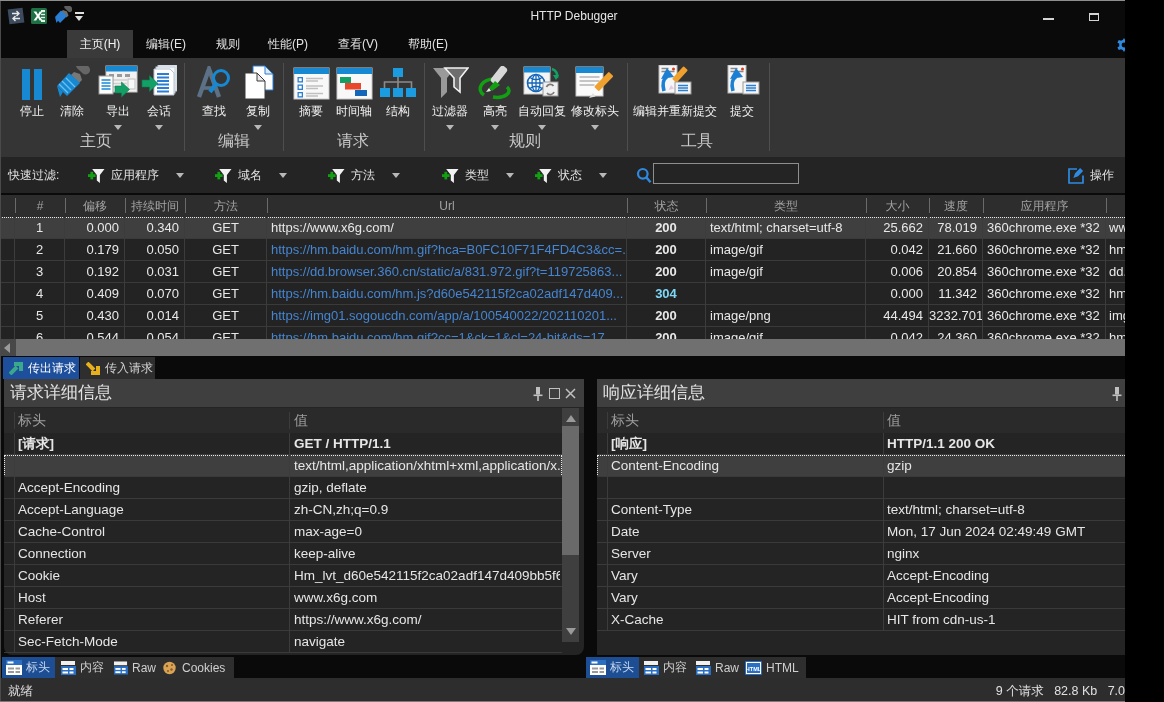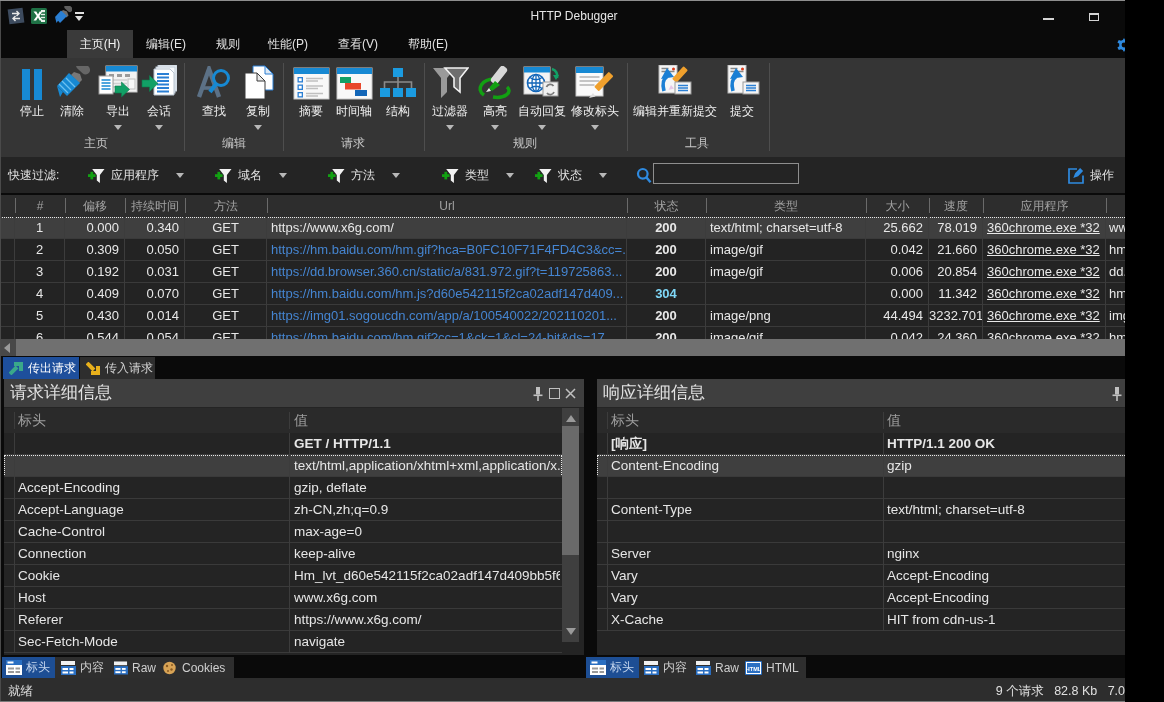--- a/index.html
+++ b/index.html
@@ -17,21 +17,21 @@
 #mactive{position:absolute;left:67px;top:0;width:66px;height:28px;background:#3a3a3a;}
 
 #ribbon{position:absolute;left:0;top:58px;width:1164px;height:99px;background:#353535;border-left:1px solid #4a4a4a;border-right:1px solid #4a4a4a;}
 .rsep{position:absolute;top:5px;width:1px;height:88px;background:#4e4e4e;}
 .rbtn{position:absolute;top:4px;text-align:center;}
 .rico{height:38px;display:flex;align-items:flex-end;justify-content:center;}
 .rlab{font-size:12px;line-height:15px;color:#f0f0f0;margin-top:4px;white-space:nowrap;}
 .rdrop{height:0;}
 .rdrop .caret{display:block;margin:6px auto 0;}
 .caret{display:inline-block;width:0;height:0;border-left:4px solid transparent;border-right:4px solid transparent;border-top:5px solid #b8b8b8;}
-.glab{position:absolute;bottom:5px;font-size:12px;color:#c8c8c8;white-space:nowrap;transform:translateX(-50%);}
+.glab{position:absolute;bottom:5px;font-size:16px;color:#c8c8c8;white-space:nowrap;transform:translateX(-50%);}
 
 #filterbar{position:absolute;left:0;top:157px;width:1164px;height:37px;background:#242424;border-bottom:1px solid #0a0a0a;}
 .fitem{position:absolute;top:0;height:37px;display:flex;align-items:center;font-size:12px;color:#e2e2e2;gap:6px;white-space:nowrap;}
 
 #gridhead{position:absolute;left:0;top:195px;width:1147px;height:22px;background:#2d2d2d;color:#a2a2a2;font-size:12px;}
 .hc{position:absolute;top:0;height:22px;line-height:22px;text-align:center;white-space:nowrap;overflow:hidden;}
 .hsep{position:absolute;top:3px;width:1px;height:15px;background:#6a6a6a;}
 .grow{position:absolute;left:0;width:1147px;height:22px;background:#232323;font-size:13px;color:#e8e8e8;}
 .grow.sel{background:#3f3f3f;}
 .gc{position:absolute;top:0;height:22px;line-height:22px;white-space:nowrap;overflow:hidden;border-right:1px solid #3c3c3c;}
@@ -42,21 +42,21 @@
 .gc0{left:0;width:15px;}
 .gc1{left:15px;width:50px;text-align:center;}
 .gc2{left:65px;width:60px;text-align:right;padding-right:5px;}
 .gc3{left:125px;width:60px;text-align:right;padding-right:5px;}
 .gc4{left:185px;width:82px;text-align:center;}
 .gc5{left:267px;width:360px;padding-left:4px;}
 .gc6{left:627px;width:79px;}
 .gc7{left:706px;width:160px;padding-left:4px;}
 .gc8{left:866px;width:63px;text-align:right;padding-right:5px;}
 .gc9{left:929px;width:54px;text-align:right;padding-right:5px;}
-.gc10{left:983px;width:123px;padding-left:4px;text-decoration:underline;}
+.gc10{left:983px;width:123px;padding-left:4px;}
 .gc11{left:1106px;width:41px;padding-left:3px;border-right:none!important;}
 
 .sbtrack{position:absolute;background:#3f3f3f;}
 .sbthumb{position:absolute;background:#6a6a6a;}
 .tri{position:absolute;width:0;height:0;}
 
 #tabstrip{position:absolute;left:0;top:357px;width:1164px;height:22px;background:#0a0a0a;}
 .ttab{position:absolute;top:0;height:22px;display:flex;align-items:center;font-size:12px;gap:5px;padding:0 0 0 6px;}
 
 .panel{position:absolute;top:379px;height:276px;background:#242424;}
@@ -452,21 +452,21 @@
         <div class="gc gc6 st">200</div>
     <div class="gc gc7">text/html; charset=utf-8</div>
         <div class="gc gc8">25.662</div>
         <div class="gc gc9">78.019</div>
     <div class="gc gc10">360chrome.exe *32</div>
         <div class="gc gc11">www.x6g.com</div>
   </div>
   <div class="grow" style="top:22px;">
     <div class="gc gc0"></div>
         <div class="gc gc1">2</div>
-        <div class="gc gc2">0.309</div>
+        <div class="gc gc2">0.179</div>
         <div class="gc gc3">0.050</div>
     <div class="gc gc4">GET</div>
         <div class="gc gc5 url">https://hm.baidu.com/hm.gif?hca=B0FC10F71F4FD4C3&amp;cc=...</div>
         <div class="gc gc6 st">200</div>
     <div class="gc gc7">image/gif</div>
         <div class="gc gc8">0.042</div>
         <div class="gc gc9">21.660</div>
     <div class="gc gc10">360chrome.exe *32</div>
         <div class="gc gc11">hm.baidu.com</div>
   </div>
@@ -552,40 +552,41 @@
         </svg>
     <span>传出请求</span>
   </div>
   <div class="ttab" style="left:80px;width:75px;background:#2e2e2e;color:#d2d2d2;">
     <svg width="14" height="13" viewBox="0 0 14 13">
           <path d="M1 1 L8 8 M5 11h7V4" stroke="#e8b01c" stroke-width="4" fill="none"></path>
         </svg>
     <span>传入请求</span>
   </div>
 </div>
-<div id="panelL" class="panel" style="left:4px;width:580px;">
+<div id="panelL" class="panel" style="left:4px;width:580px;border-radius:8px;">
   <div class="phead">请求详细信息
     <svg class="abs" style="left:529px;top:8px;" width="10" height="14" viewBox="0 0 10 14">
           <rect x="3" y="0" width="4" height="7.5" fill="#c0c0c0"></rect>
           <rect x="0.5" y="7.5" width="9" height="1.6" fill="#c0c0c0"></rect>
           <rect x="4.2" y="9" width="1.6" height="5" fill="#c0c0c0"></rect>
         </svg>
     <div class="abs" style="left:545px;top:9px;width:11px;height:11px;border:1.5px solid #c0c0c0;"></div>
     <svg class="abs" style="left:561px;top:9px;" width="11" height="11" viewBox="0 0 11 11">
           <path d="M1 1l9 9M10 1L1 10" stroke="#c0c0c0" stroke-width="1.5"></path>
         </svg>
   </div>
   <div class="pcolh">
     <div class="abs" style="left:14px;top:0;">标头</div>
     <div class="abs" style="left:290px;top:0;">值</div>
     <div class="vsep" style="left:10px;top:4px;height:17px;"></div>
     <div class="vsep" style="left:285px;top:4px;height:17px;"></div>
   </div>
   <div class="abs" style="left:0;top:54px;width:558px;height:220px;">
     <div class="prow" style="top:0;width:558px;font-weight:bold;">
+          <div class="pc" style="left:14px;width:266px;">[请求]</div>
           <div class="pc" style="left:290px;width:264px;">GET / HTTP/1.1</div>
         </div>
     <div class="prow sel dotted" style="top:22px;width:558px;">
           <div class="pc" style="left:290px;width:266px;">text/html,application/xhtml+xml,application/x...</div>
         </div>
     <div class="prow" style="top:44px;width:558px;">
           <div class="pc" style="left:14px;width:266px;">Accept-Encoding</div>
           <div class="pc" style="left:290px;width:264px;">gzip, deflate</div>
         </div>
     <div class="prow" style="top:66px;width:558px;">
@@ -658,20 +659,24 @@
           <div class="pc" style="left:290px;width:268px;">HTTP/1.1 200 OK</div>
         </div>
     <div class="prow sel dotted" style="top:22px;width:562px;">
           <div class="pc" style="left:14px;width:266px;">Content-Encoding</div>
           <div class="pc" style="left:290px;width:268px;">gzip</div>
         </div>
     <div class="prow" style="top:66px;width:562px;">
           <div class="pc" style="left:14px;width:266px;">Content-Type</div>
           <div class="pc" style="left:290px;width:268px;">text/html; charset=utf-8</div>
         </div>
+    <div class="prow" style="top:88px;width:562px;">
+          <div class="pc" style="left:14px;width:266px;">Date</div>
+          <div class="pc" style="left:290px;width:268px;">Mon, 17 Jun 2024 02:49:49 GMT</div>
+        </div>
     <div class="prow" style="top:110px;width:562px;">
           <div class="pc" style="left:14px;width:266px;">Server</div>
           <div class="pc" style="left:290px;width:268px;">nginx</div>
         </div>
     <div class="prow" style="top:132px;width:562px;">
           <div class="pc" style="left:14px;width:266px;">Vary</div>
           <div class="pc" style="left:290px;width:268px;">Accept-Encoding</div>
         </div>
     <div class="prow" style="top:154px;width:562px;">
           <div class="pc" style="left:14px;width:266px;">Vary</div>

